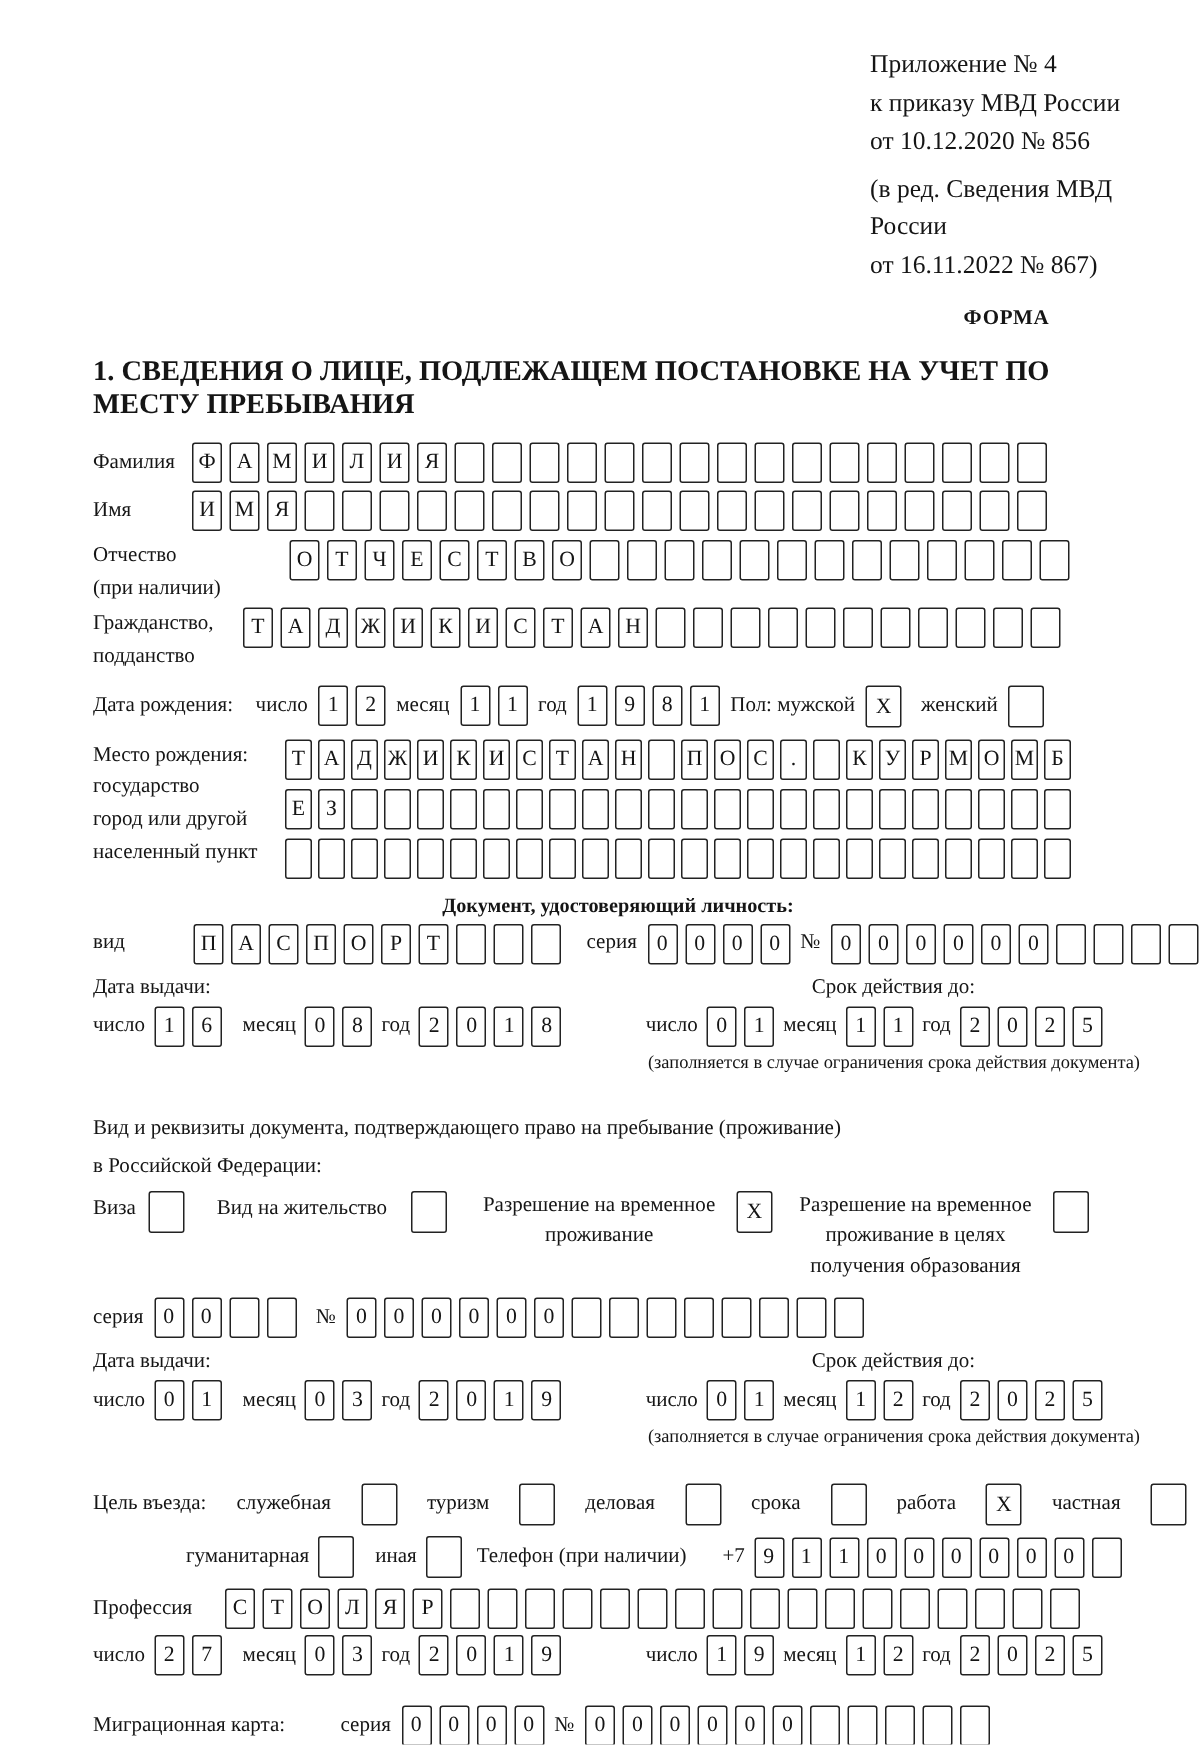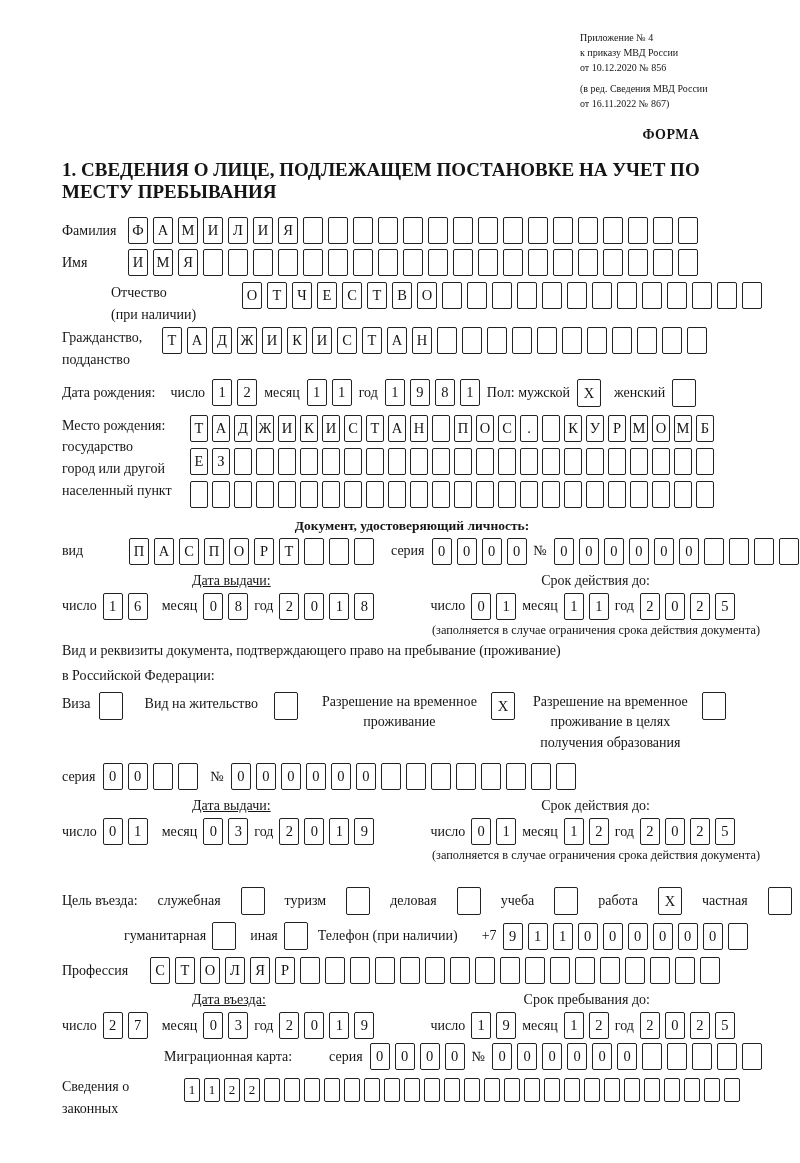--- a/index.html
+++ b/index.html
@@ -1,21 +1,21 @@
 <!DOCTYPE html>
 <html><head>
 <meta charset="utf-8">
 <style>
   html,body{margin:0;padding:0;background:#fff;}
   body{width:800px;height:1163px;overflow:hidden;color:#151515;
        font-family:"Liberation Serif",serif;font-size:14px;}
   .page{padding:30px 38px 0 62px;position:relative;}
 
   
-  .appendix{margin-left:518px;font-size:10px;line-height:1.5;}
+  .appendix{margin-left:518px;font-size:17px;line-height:1.5;}
   .appendix .grp2{margin-top:6px;}
   .forma{margin-left:518px;text-align:center;font-weight:bold;font-size:14px;
          letter-spacing:.5px;margin-top:16px;}
 
   
   .title{margin-top:16px;text-align:center;font-weight:bold;font-size:14.5px;line-height:1.75;}
   .title .uline{display:inline-block;width:62px;border-bottom:2px solid #333;
                 margin-left:10px;vertical-align:baseline;}
   .sec-heading{margin-top:4px;font-weight:bold;font-size:19px;}
 
@@ -35,21 +35,21 @@
   .cells.sm{gap:4px;}
   .cells.sm .cell{width:14px;height:22px;line-height:22px;font-size:13px;}
   .stack{display:flex;flex-direction:column;gap:6px;}
 
   
   .cb{width:22px;height:26px;border:1.6px solid #222;border-radius:2px;
       text-align:center;line-height:26px;font-size:14.5px;flex:0 0 auto;background:#fff;}
 
   .doc-heading{text-align:center;font-weight:bold;font-size:13.5px;margin-top:10px;}
   .two-col-heads{display:flex;margin-top:8px;}
-  .two-col-heads .h1{margin-left:130px;text-decoration:underline;}
+  .two-col-heads .h1{}
   .two-col-heads .h2{margin-left:auto;margin-right:112px;}
   .daterow{display:flex;align-items:center;margin-top:4px;}
   .daterow .g{display:flex;align-items:center;gap:6px;}
   .daterow .right{margin-left:56px;}
   .note{font-size:12.3px;text-align:right;margin-top:3px;padding-right:2px;}
   .permit-label{text-align:center;line-height:1.45;}
 </style>
 </head>
 <body>
 
@@ -122,21 +122,21 @@
         <span class="cell"></span>
         <span class="cell"></span>
         <span class="cell"></span>
         <span class="cell"></span>
         <span class="cell"></span>
         <span class="cell"></span>
         <span class="cell"></span>
       </span>
   </div>
 
-  <div class="row start" style="margin-top:6px;justify-content:flex-end;">
+  <div class="row start" style="margin-top:6px;">
     <span class="lbl lines" style="width:131px;">
       <span>Отчество</span><br>
       <span>(при наличии)</span>
     </span>
     <span class="cells">
         <span class="cell">О</span>
         <span class="cell">Т</span>
         <span class="cell">Ч</span>
         <span class="cell">Е</span>
         <span class="cell">С</span>
@@ -380,21 +380,21 @@
       <span class="cells">
           <span class="cell">2</span>
           <span class="cell">0</span>
           <span class="cell">2</span>
           <span class="cell">5</span>
         </span>
     </span>
   </div>
   <div class="note">(заполняется в случае ограничения срока действия документа)</div>
 
-  <div style="margin-top:0;line-height:1.8;">
+  <div style="margin-top:24px;line-height:1.8;">
     <div>Вид и реквизиты документа, подтверждающего право на пребывание (проживание)</div>
     <div>в Российской Федерации:</div>
   </div>
 
   <div class="row start" style="margin-top:4px;gap:8px;">
     <span class="lbl" style="padding-top:4px;">Виза</span>
     <span class="cb"></span>
     <span class="lbl" style="margin-left:14px;padding-top:4px;">Вид на жительство</span>
     <span class="cb" style="margin-left:8px;"></span>
     <span class="lbl permit-label" style="margin-left:16px;">
@@ -484,21 +484,21 @@
   <div class="note">(заполняется в случае ограничения срока действия документа)</div>
 
   <div class="row" style="margin-top:24px;gap:20px;align-items:center;">
     <span class="lbl">Цель въезда:</span>
     <span class="lbl">служебная</span>
     <span class="cb"></span>
     <span class="lbl">туризм</span>
     <span class="cb"></span>
     <span class="lbl">деловая</span>
     <span class="cb"></span>
-    <span class="lbl">учеба</span>
+    <span class="lbl">срока</span>
     <span class="cb"></span>
     <span class="lbl">работа</span>
     <span class="cb">X</span>
     <span class="lbl">частная</span>
     <span class="cb"></span>
     <span class="lbl">транзит</span>
     <span class="cb"></span>
   </div>
   <div class="row" style="margin-top:7px;gap:6px;">
     <span class="lbl" style="margin-left:62px;">гуманитарная</span>
@@ -543,24 +543,20 @@
         <span class="cell"></span>
         <span class="cell"></span>
         <span class="cell"></span>
         <span class="cell"></span>
         <span class="cell"></span>
         <span class="cell"></span>
         <span class="cell"></span>
       </span>
   </div>
 
-  <div class="two-col-heads">
-    <span class="h1">Дата въезда:</span>
-    <span class="h2">Срок пребывания до:</span>
-  </div>
   <div class="daterow">
     <span class="g">
       <span>число</span>
       <span class="cells">
           <span class="cell">2</span>
           <span class="cell">7</span>
         </span>
       <span style="margin-left:8px;">месяц</span>
       <span class="cells">
           <span class="cell">0</span>
@@ -588,21 +584,21 @@
       <span>год</span>
       <span class="cells">
           <span class="cell">2</span>
           <span class="cell">0</span>
           <span class="cell">2</span>
           <span class="cell">5</span>
         </span>
     </span>
   </div>
 
-  <div class="row" style="margin-top:4px;gap:7px;justify-content:flex-end;">
+  <div class="row" style="margin-top:20px;gap:7px;">
     <span class="lbl" style="width:158px;">Миграционная карта:</span>
     <span class="lbl">серия</span>
     <span class="cells">
         <span class="cell">0</span>
         <span class="cell">0</span>
         <span class="cell">0</span>
         <span class="cell">0</span>
       </span>
     <span class="lbl">№</span>
     <span class="cells">

